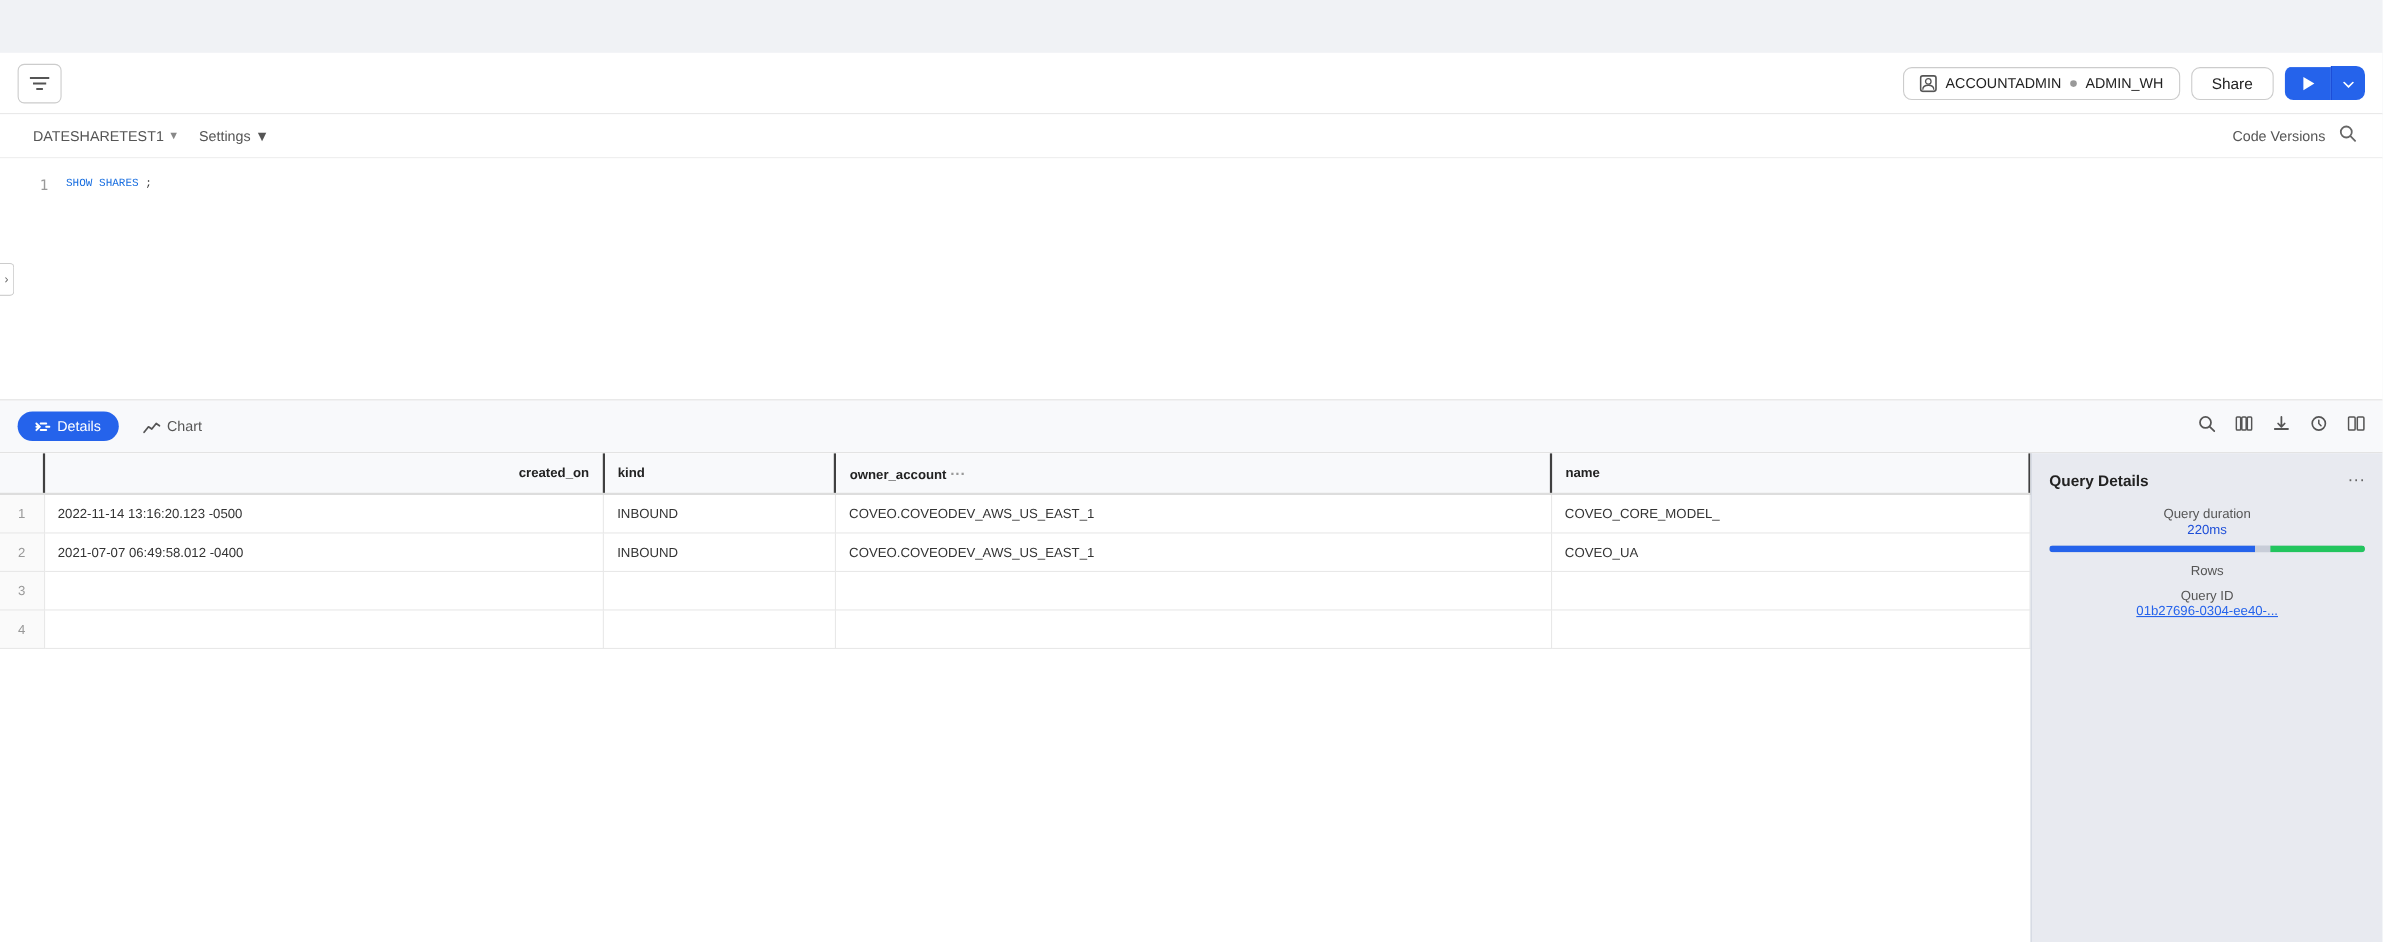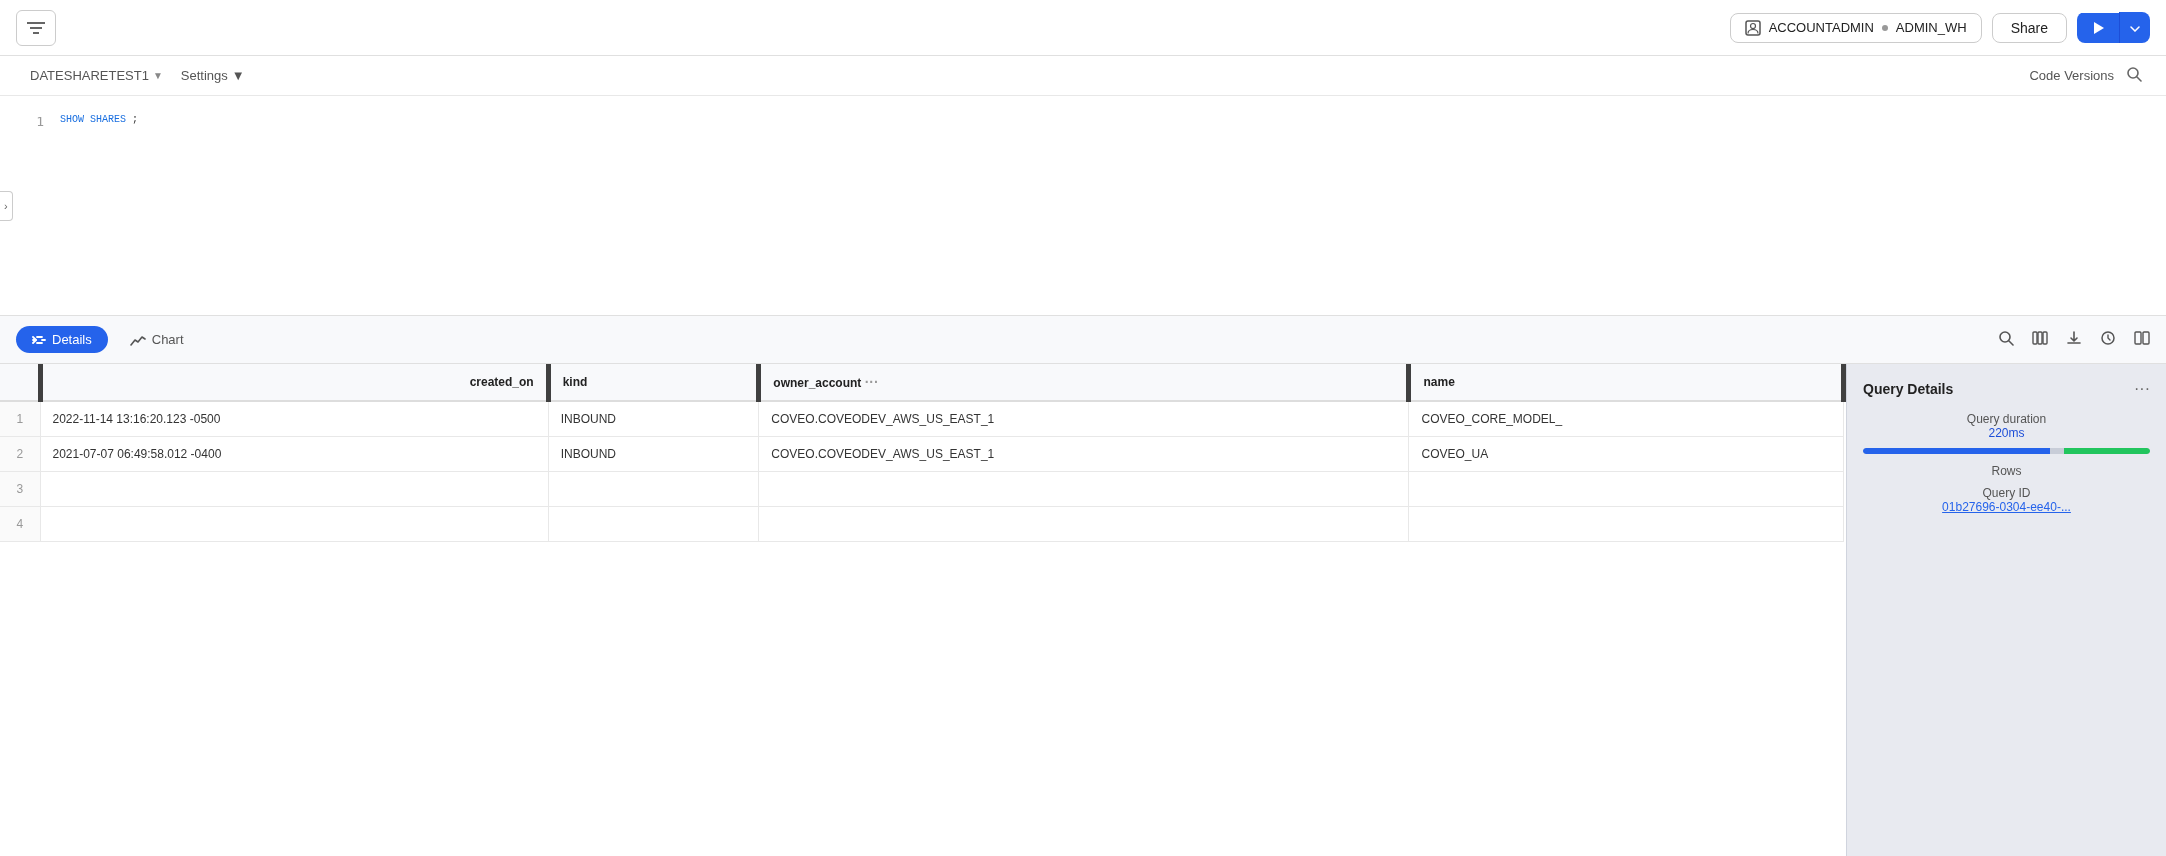--- a/index.html
+++ b/index.html
@@ -2,21 +2,21 @@
 <html><head>
   <meta charset="utf-8">
   <style>
     * { box-sizing: border-box; margin: 0; padding: 0; }
     body { font-family: -apple-system, BlinkMacSystemFont, 'Segoe UI', sans-serif; background: #f0f2f5; font-size: 13px; color: #333; }
 
     
     .top-header {
       display: flex; align-items: center; justify-content: space-between;
       background: #fff; border-bottom: 1px solid #e0e0e0;
-      padding: 0 16px; height: 56px;
+      padding: 0 16px; height: 56px; margin-top: 48px;
     }
     .top-header-left { display: flex; align-items: center; }
     .filter-btn {
       border: 1px solid #ccc; background: #fff; border-radius: 6px;
       width: 40px; height: 36px; display: flex; align-items: center; justify-content: center;
       cursor: pointer; color: #555;
     }
     .top-header-right { display: flex; align-items: center; gap: 10px; }
     .account-badge {
       display: flex; align-items: center; gap: 8px;
@@ -102,21 +102,21 @@
     .action-icon { background: none; border: none; cursor: pointer; color: #555; font-size: 16px; }
 
     
     .data-area { display: flex; flex: 1; }
     .table-container { flex: 1; overflow: auto; }
 
     table { width: 100%; border-collapse: collapse; }
     thead tr { background: #fff; }
     th {
       padding: 10px 12px; text-align: left; font-weight: 600; font-size: 12px;
-      border-bottom: 2px solid #ddd; border-right: 5px solid #404040;
+      border-bottom: 2px solid #ddd; border-right: 2px solid #404040;
       color: #222; background: #f8f9fb; white-space: nowrap;
     }
     th.num-col { width: 40px; color: #aaa; font-weight: 400; }
     th.right-align { text-align: right; }
     td {
       padding: 10px 12px; font-size: 12px; border-bottom: 1px solid #e8e8e8;
       border-right: 1px solid #e8e8e8; color: #333;
     }
     td.row-num { color: #999; text-align: center; width: 40px; background: #fafafa; }
     .ellipsis-icon { color: #999; font-size: 14px; cursor: pointer; }

